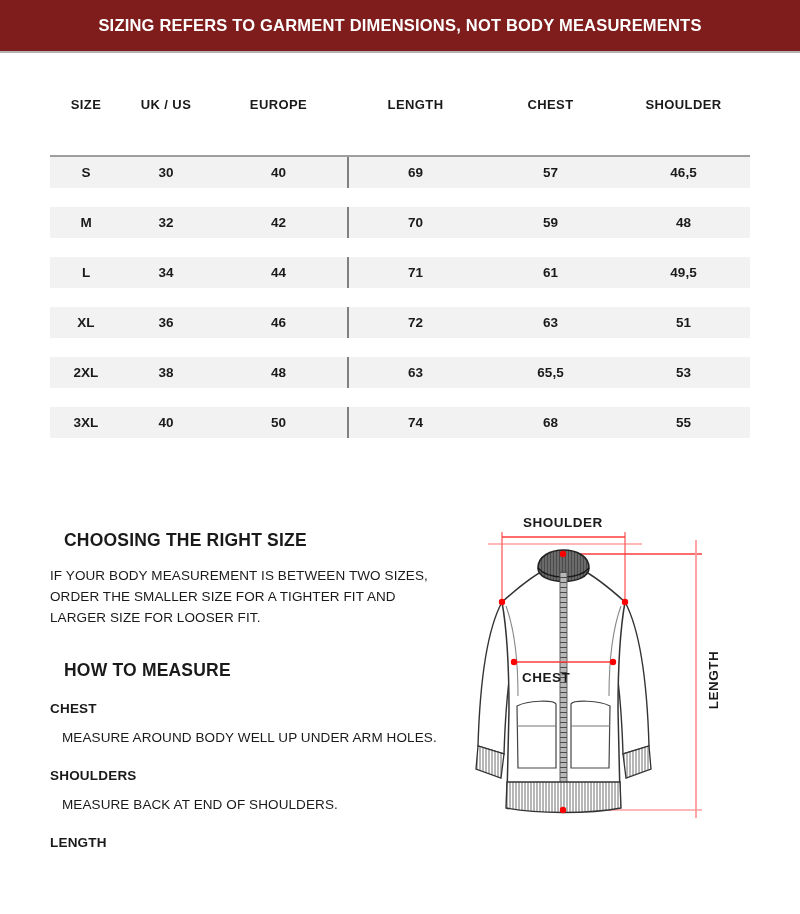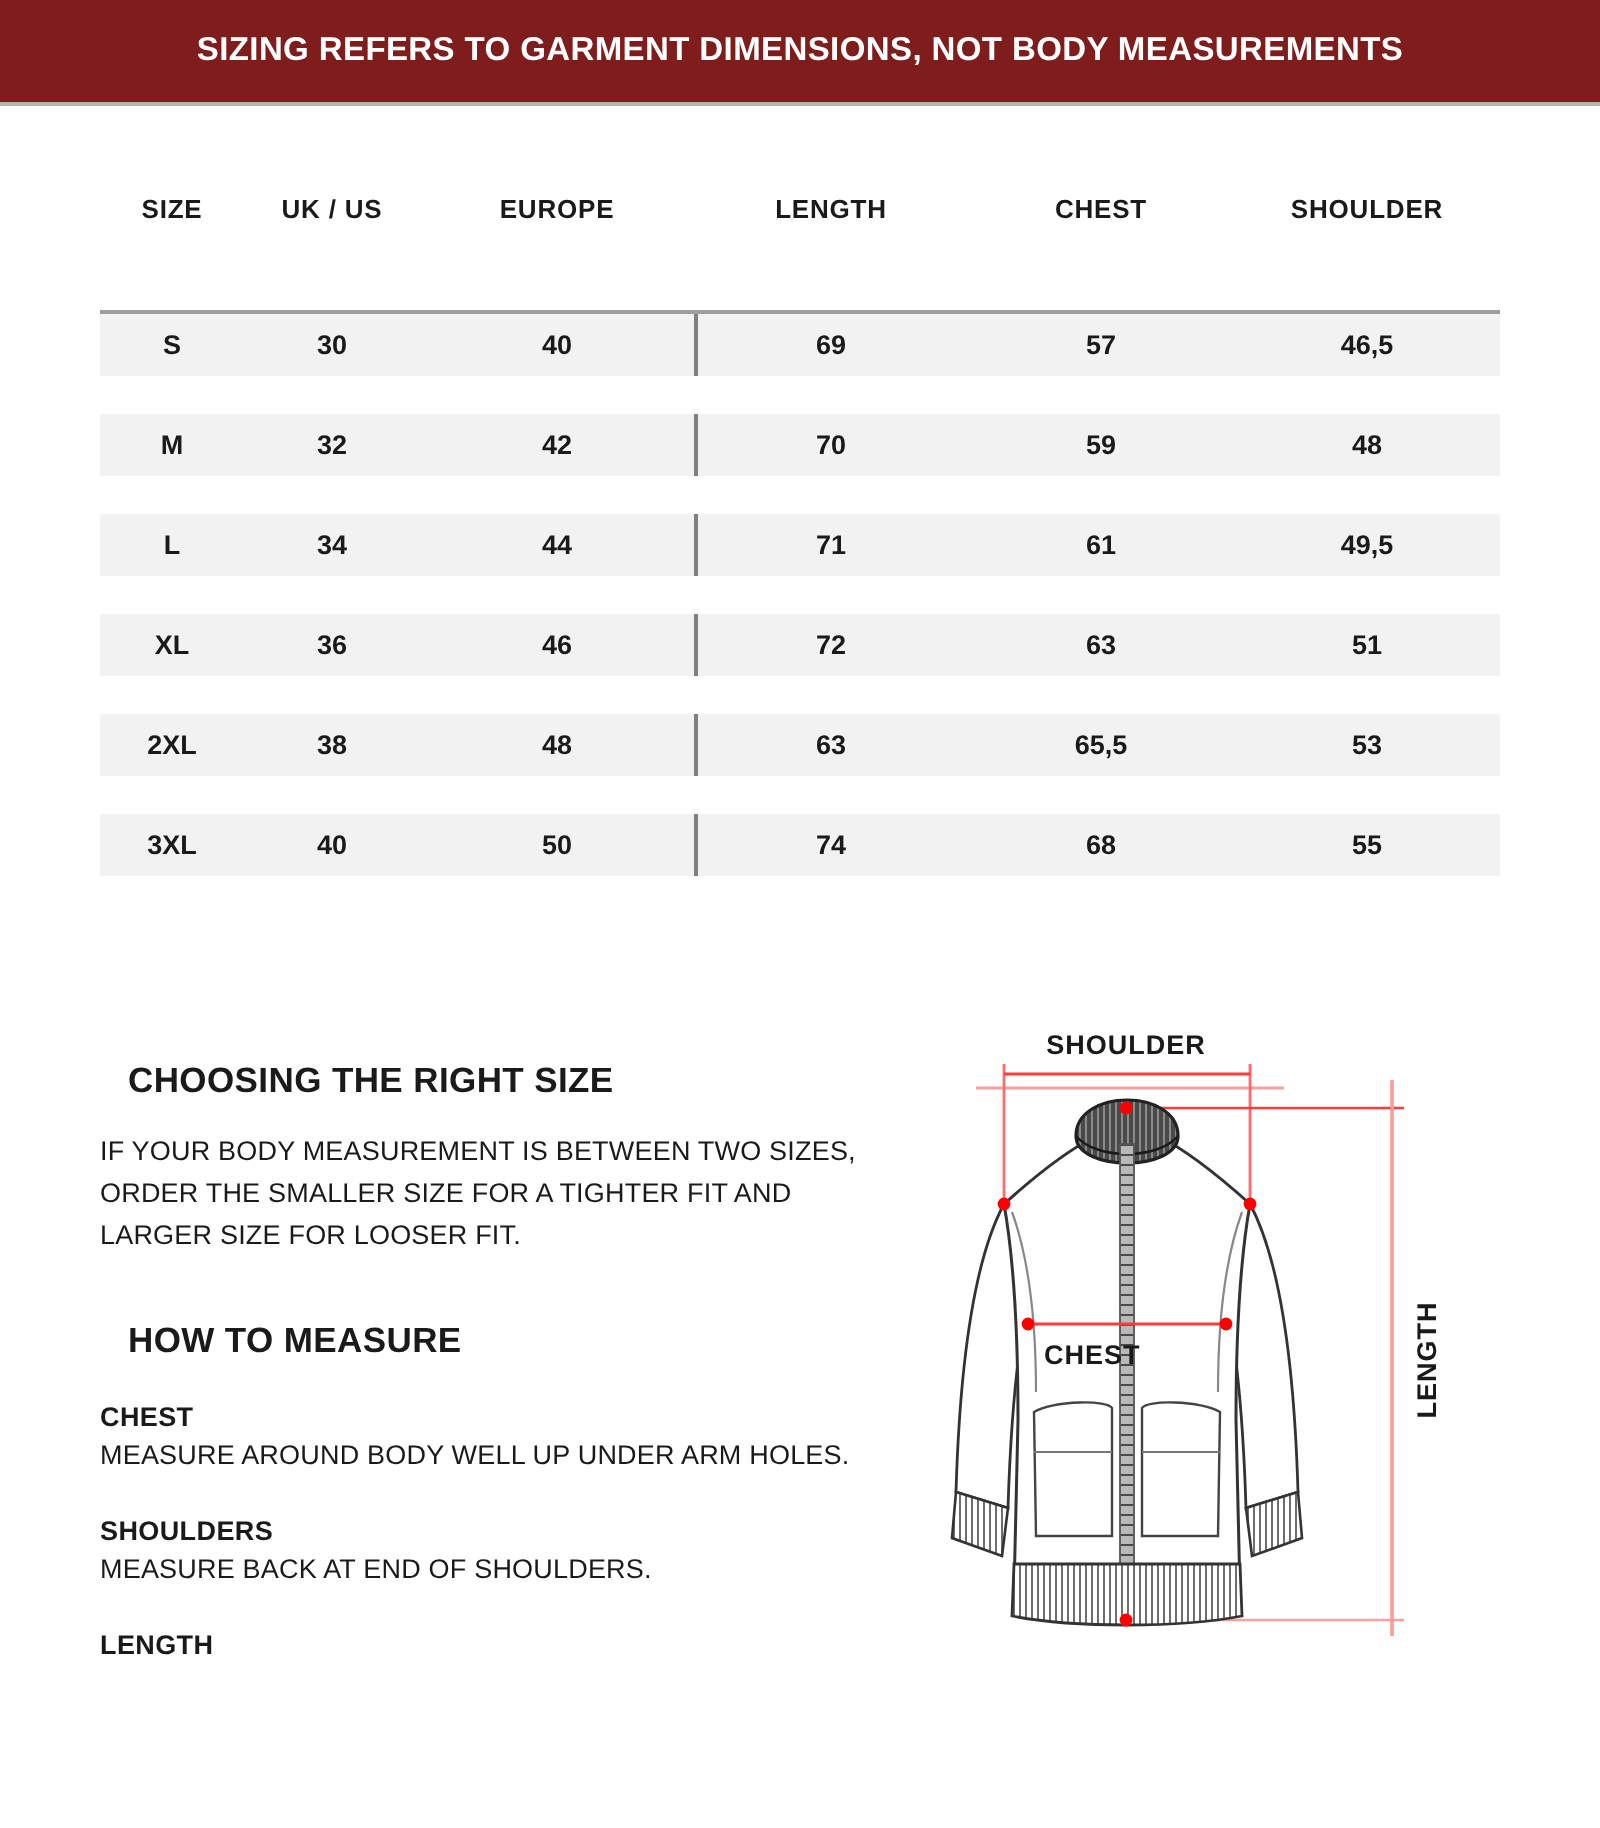--- a/index.html
+++ b/index.html
@@ -139,21 +139,21 @@
     font-weight: bold;
     letter-spacing: 0.2px;
     text-transform: uppercase;
     margin: 0 0 2px 0;
   }
   .measure-def {
     font-size: 13.5px;
     line-height: 20px;
     letter-spacing: 0.1px;
     text-transform: uppercase;
-    margin: 0;
+    margin: 12px;
   }
 
   
   .diagram {
     position: absolute;
     left: 420px;
     top: -6px;
     width: 300px;
     height: 330px;
   }

